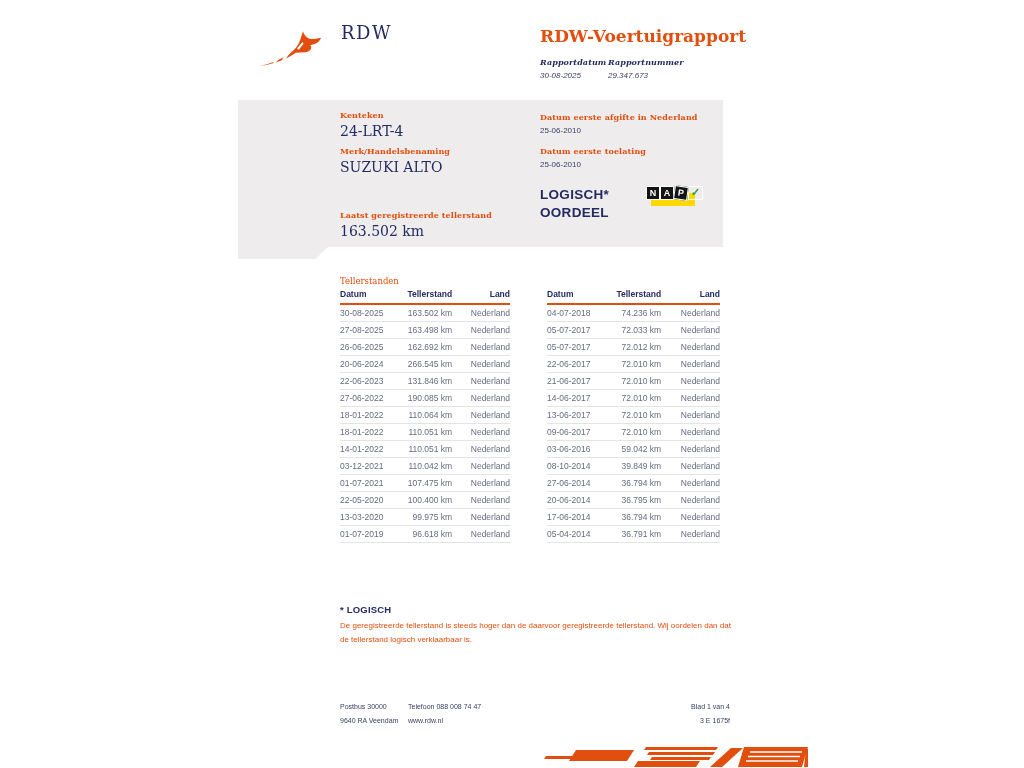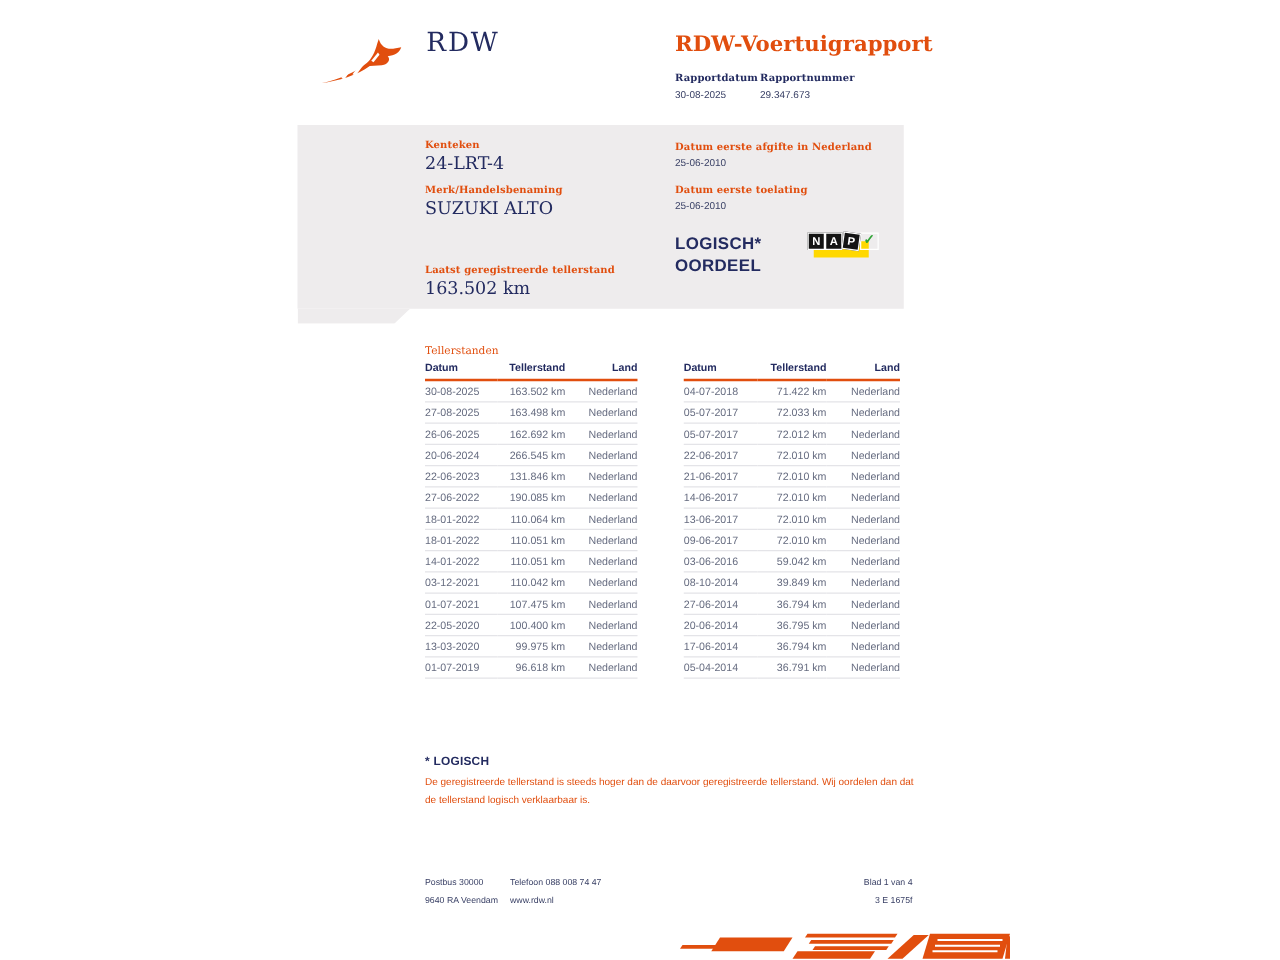--- a/index.html
+++ b/index.html
@@ -6,28 +6,28 @@
   body{
     width:1024px;height:768px;position:relative;background:#ffffff;
     font-family:"Liberation Sans", sans-serif;overflow:hidden;
     -webkit-font-smoothing:antialiased;
   }
 
   
   .bird-logo{position:absolute;left:254px;top:24px;width:80px;height:48px;}
   .wordmark{
     position:absolute;left:341px;top:22px;
-    font-family:"DejaVu Serif", serif;font-size:21px;color:#232B60;letter-spacing:1.5px;
+    font-family:"DejaVu Serif", serif;font-size:18px;color:#232B60;letter-spacing:1.5px;
   }
   .report-title{
     position:absolute;left:540px;top:26px;margin:0;
     font-family:"DejaVu Serif", serif;font-weight:bold;font-size:17px;color:#E14E0E;
   }
   .report-meta{position:absolute;left:540px;top:57px;display:flex;}
-  .meta-col{width:68px;}
+  .meta-col{width:68px;font-style:italic;}
   .meta-col + .meta-col{width:auto;}
   .meta-label{
     font-family:"DejaVu Serif", serif;font-weight:bold;font-size:8px;color:#232B60;
     display:block;letter-spacing:.1px;
   }
   .meta-value{display:block;font-size:8px;color:#3A4166;margin-top:4px;}
 
   
   .panel-bg{position:absolute;left:238px;top:100px;width:485px;height:147px;background:#EEECED;}
   .panel-tail{
@@ -264,21 +264,21 @@
     <thead>
       <tr>
         <th>Datum</th>
         <th class="num">Tellerstand</th>
         <th class="num">Land</th>
       </tr>
     </thead>
     <tbody>
         <tr>
           <td>04-07-2018</td>
-          <td class="num">71.422 km</td>
+          <td class="num">74.236 km</td>
           <td class="num">Nederland</td>
         </tr>
         <tr>
           <td>05-07-2017</td>
           <td class="num">72.033 km</td>
           <td class="num">Nederland</td>
         </tr>
         <tr>
           <td>05-07-2017</td>
           <td class="num">72.012 km</td>

